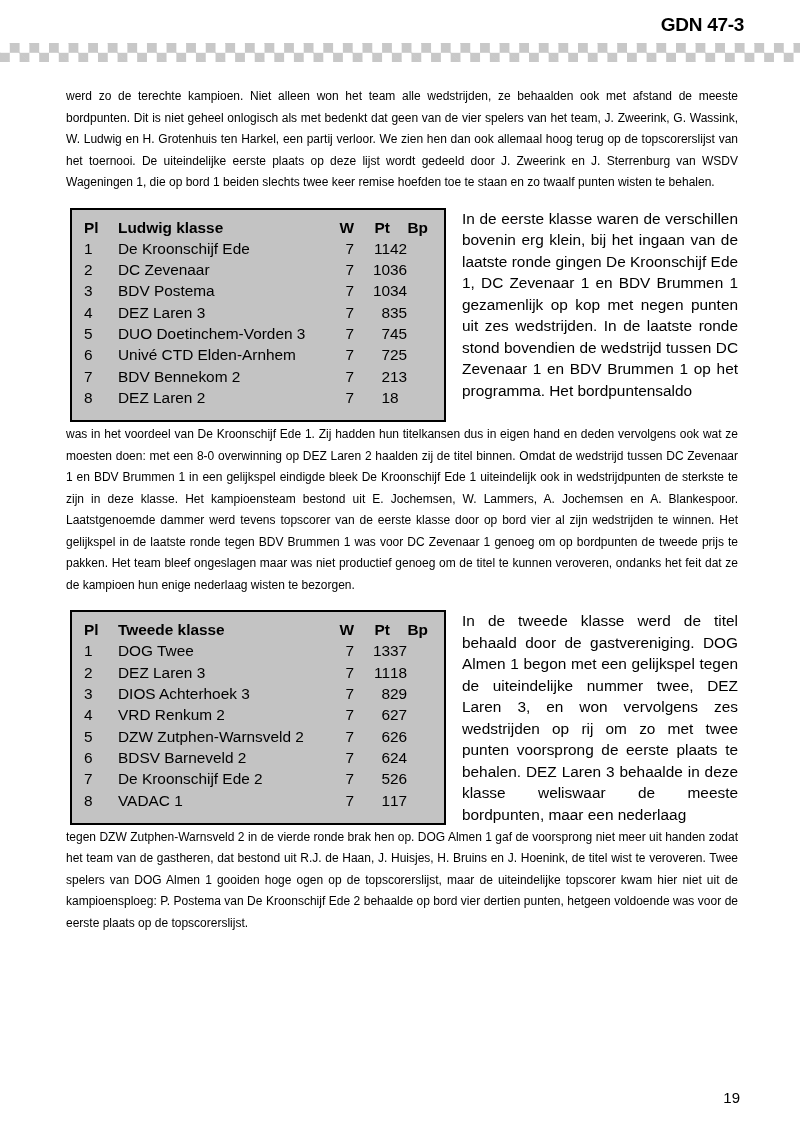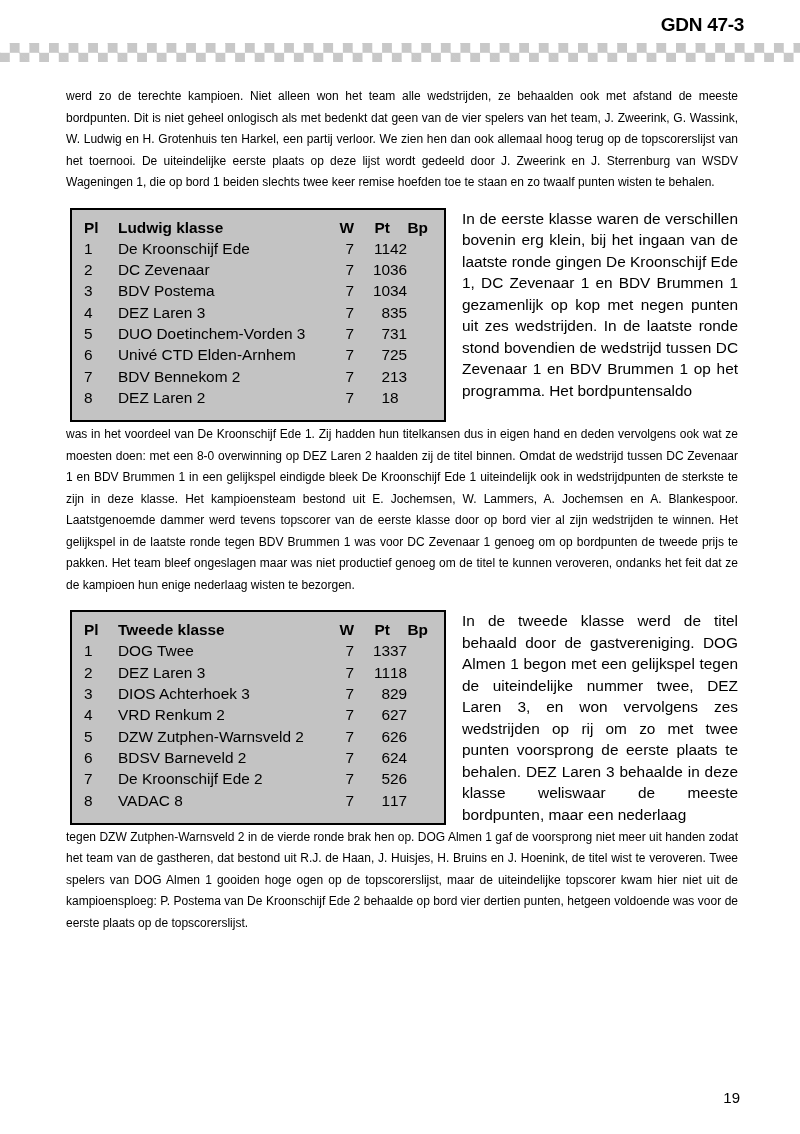--- a/index.html
+++ b/index.html
@@ -177,21 +177,21 @@
             <td class="col-name">DEZ Laren 3</td>
             <td class="col-w">7</td>
             <td class="col-pt">8</td>
             <td class="col-bp">35</td>
           </tr>
           <tr>
             <td class="col-pl">5</td>
             <td class="col-name">DUO Doetinchem-Vorden 3</td>
             <td class="col-w">7</td>
             <td class="col-pt">7</td>
-            <td class="col-bp">31</td>
+            <td class="col-bp">45</td>
           </tr>
           <tr>
             <td class="col-pl">6</td>
             <td class="col-name">Univé CTD Elden-Arnhem</td>
             <td class="col-w">7</td>
             <td class="col-pt">7</td>
             <td class="col-bp">25</td>
           </tr>
           <tr>
             <td class="col-pl">7</td>
@@ -274,21 +274,21 @@
           </tr>
           <tr>
             <td class="col-pl">7</td>
             <td class="col-name">De Kroonschijf Ede 2</td>
             <td class="col-w">7</td>
             <td class="col-pt">5</td>
             <td class="col-bp">26</td>
           </tr>
           <tr>
             <td class="col-pl">8</td>
-            <td class="col-name">VADAC 8</td>
+            <td class="col-name">VADAC 1</td>
             <td class="col-w">7</td>
             <td class="col-pt">1</td>
             <td class="col-bp">17</td>
           </tr>
         </tbody>
       </table>
     </div>
     <p class="side-text">In de tweede klasse werd de titel behaald door de gastvereniging. DOG Almen 1 begon met een gelijkspel tegen de uiteindelijke nummer twee, DEZ Laren 3, en won vervolgens zes wedstrijden op rij om zo met twee punten voorsprong de eerste plaats te behalen. DEZ Laren 3 behaalde in deze klasse weliswaar de meeste bordpunten, maar een nederlaag</p>
   </div>
 

